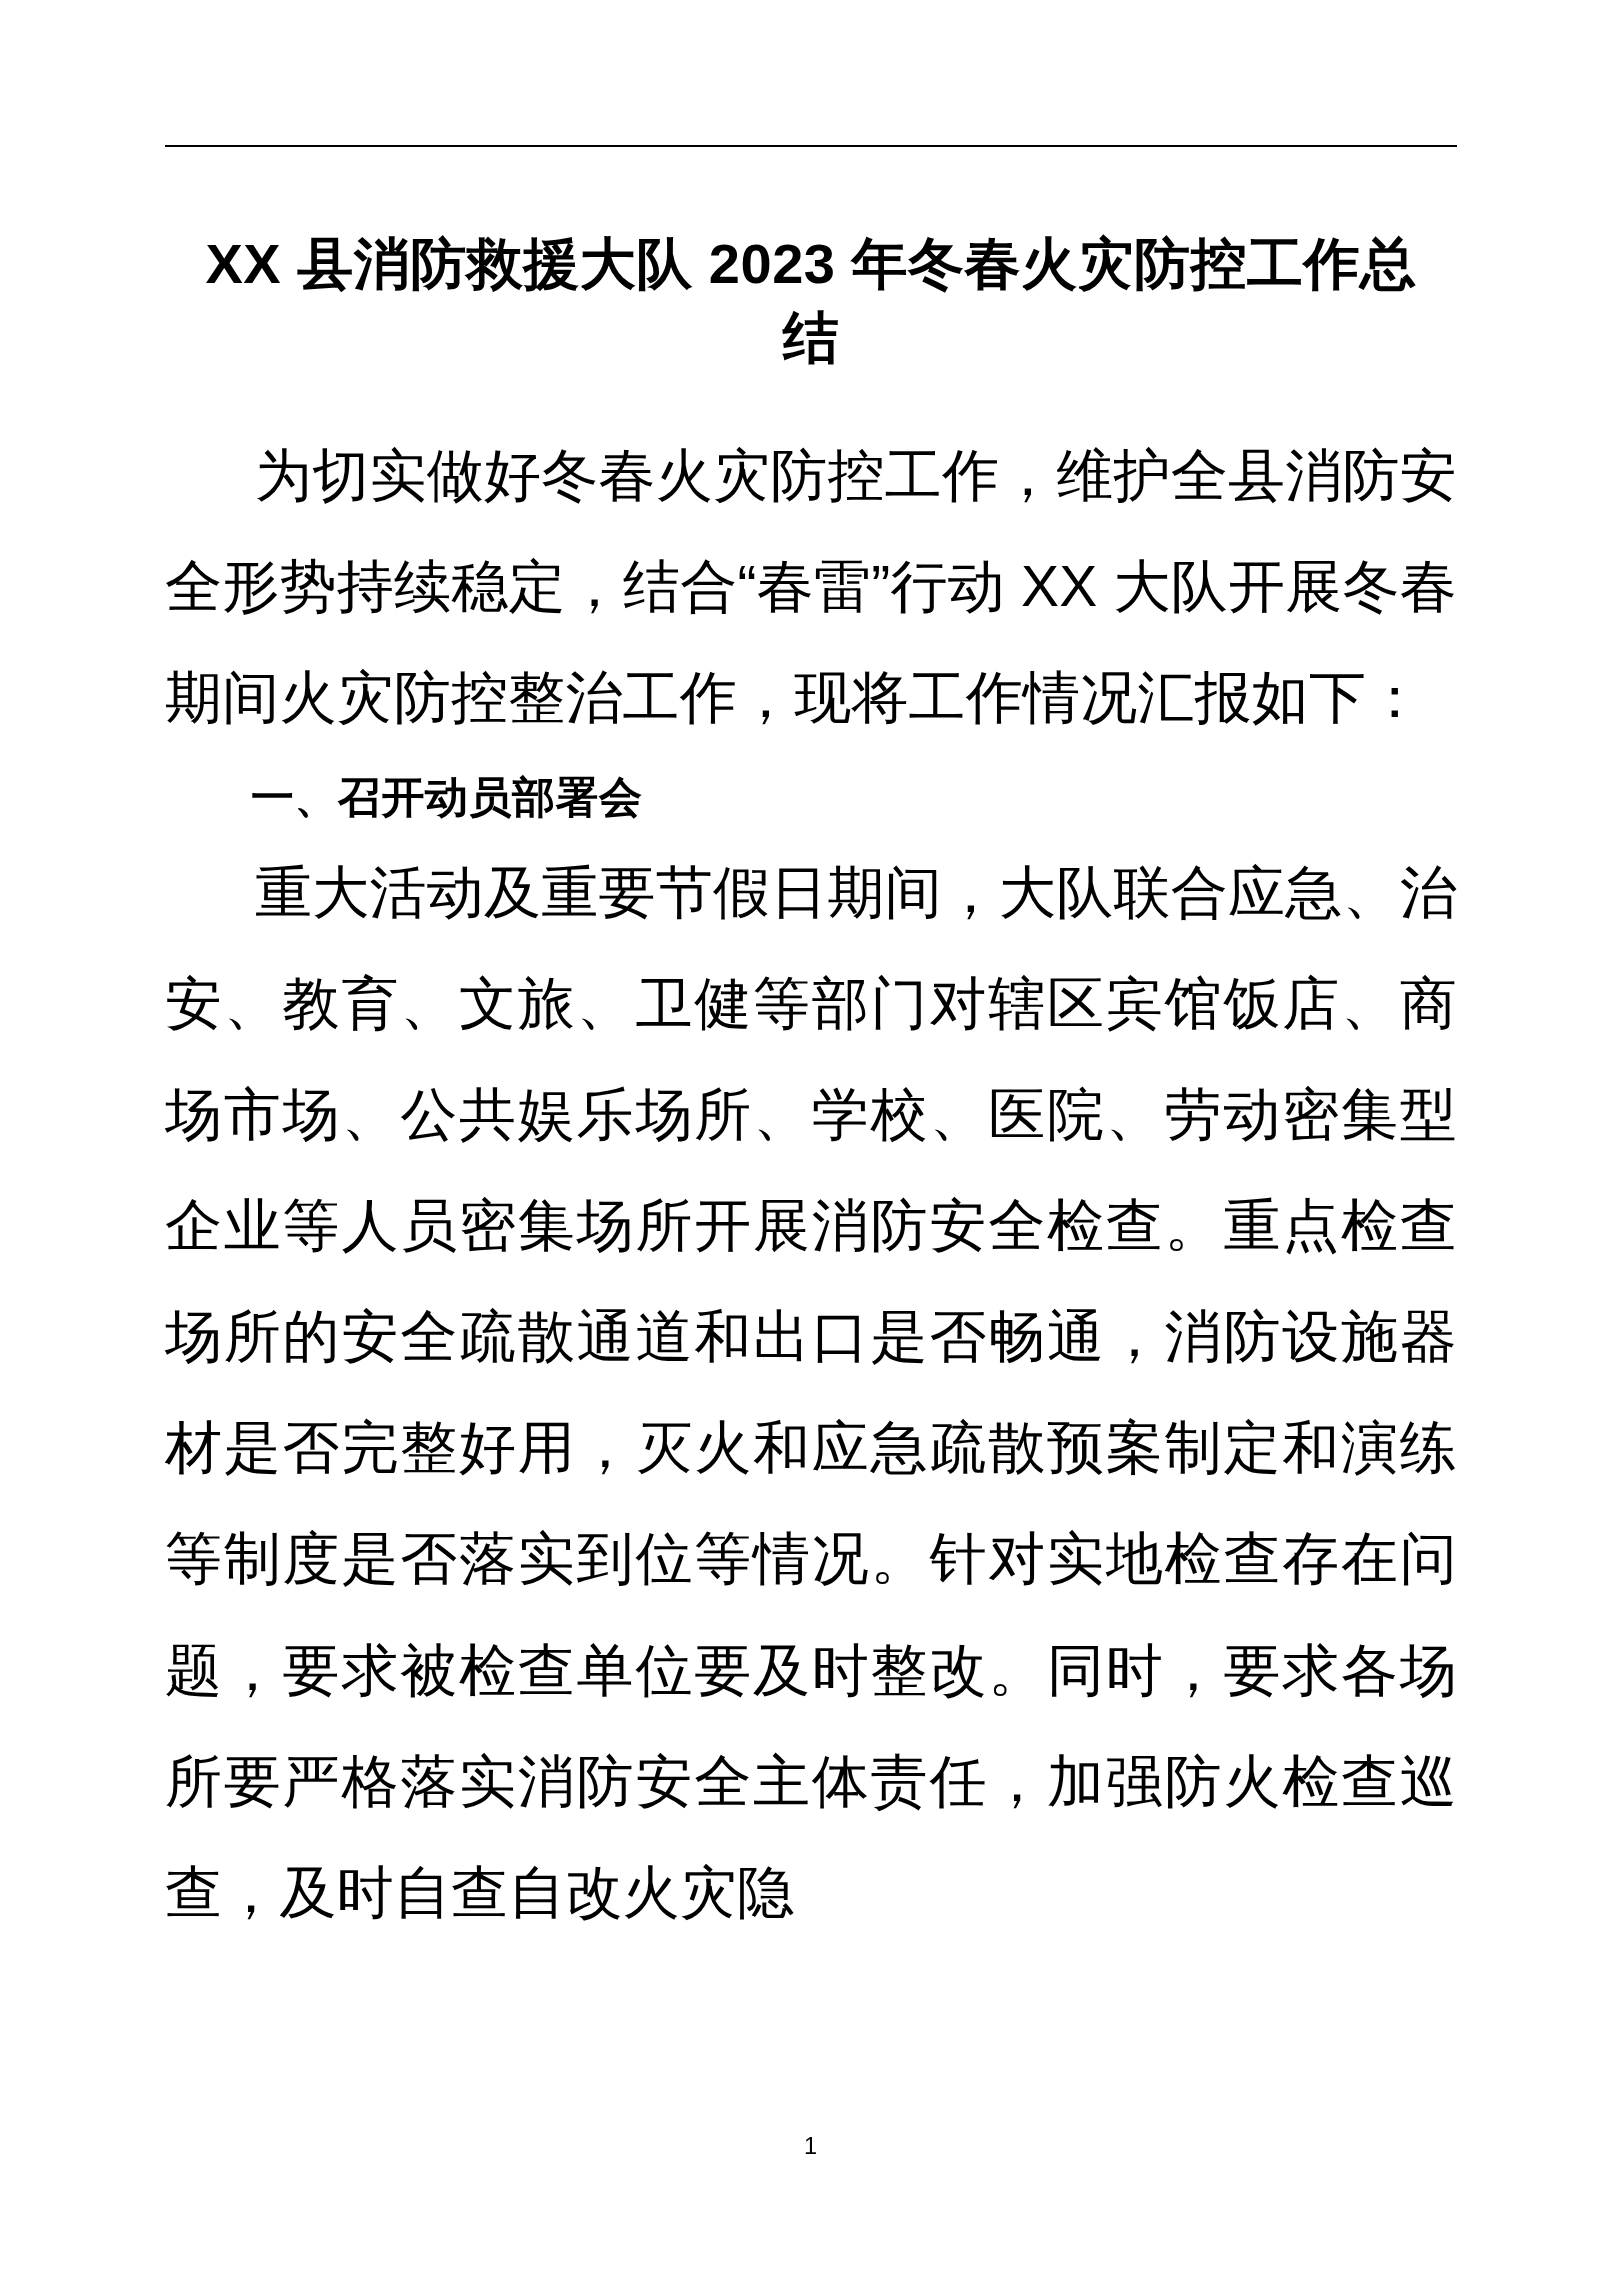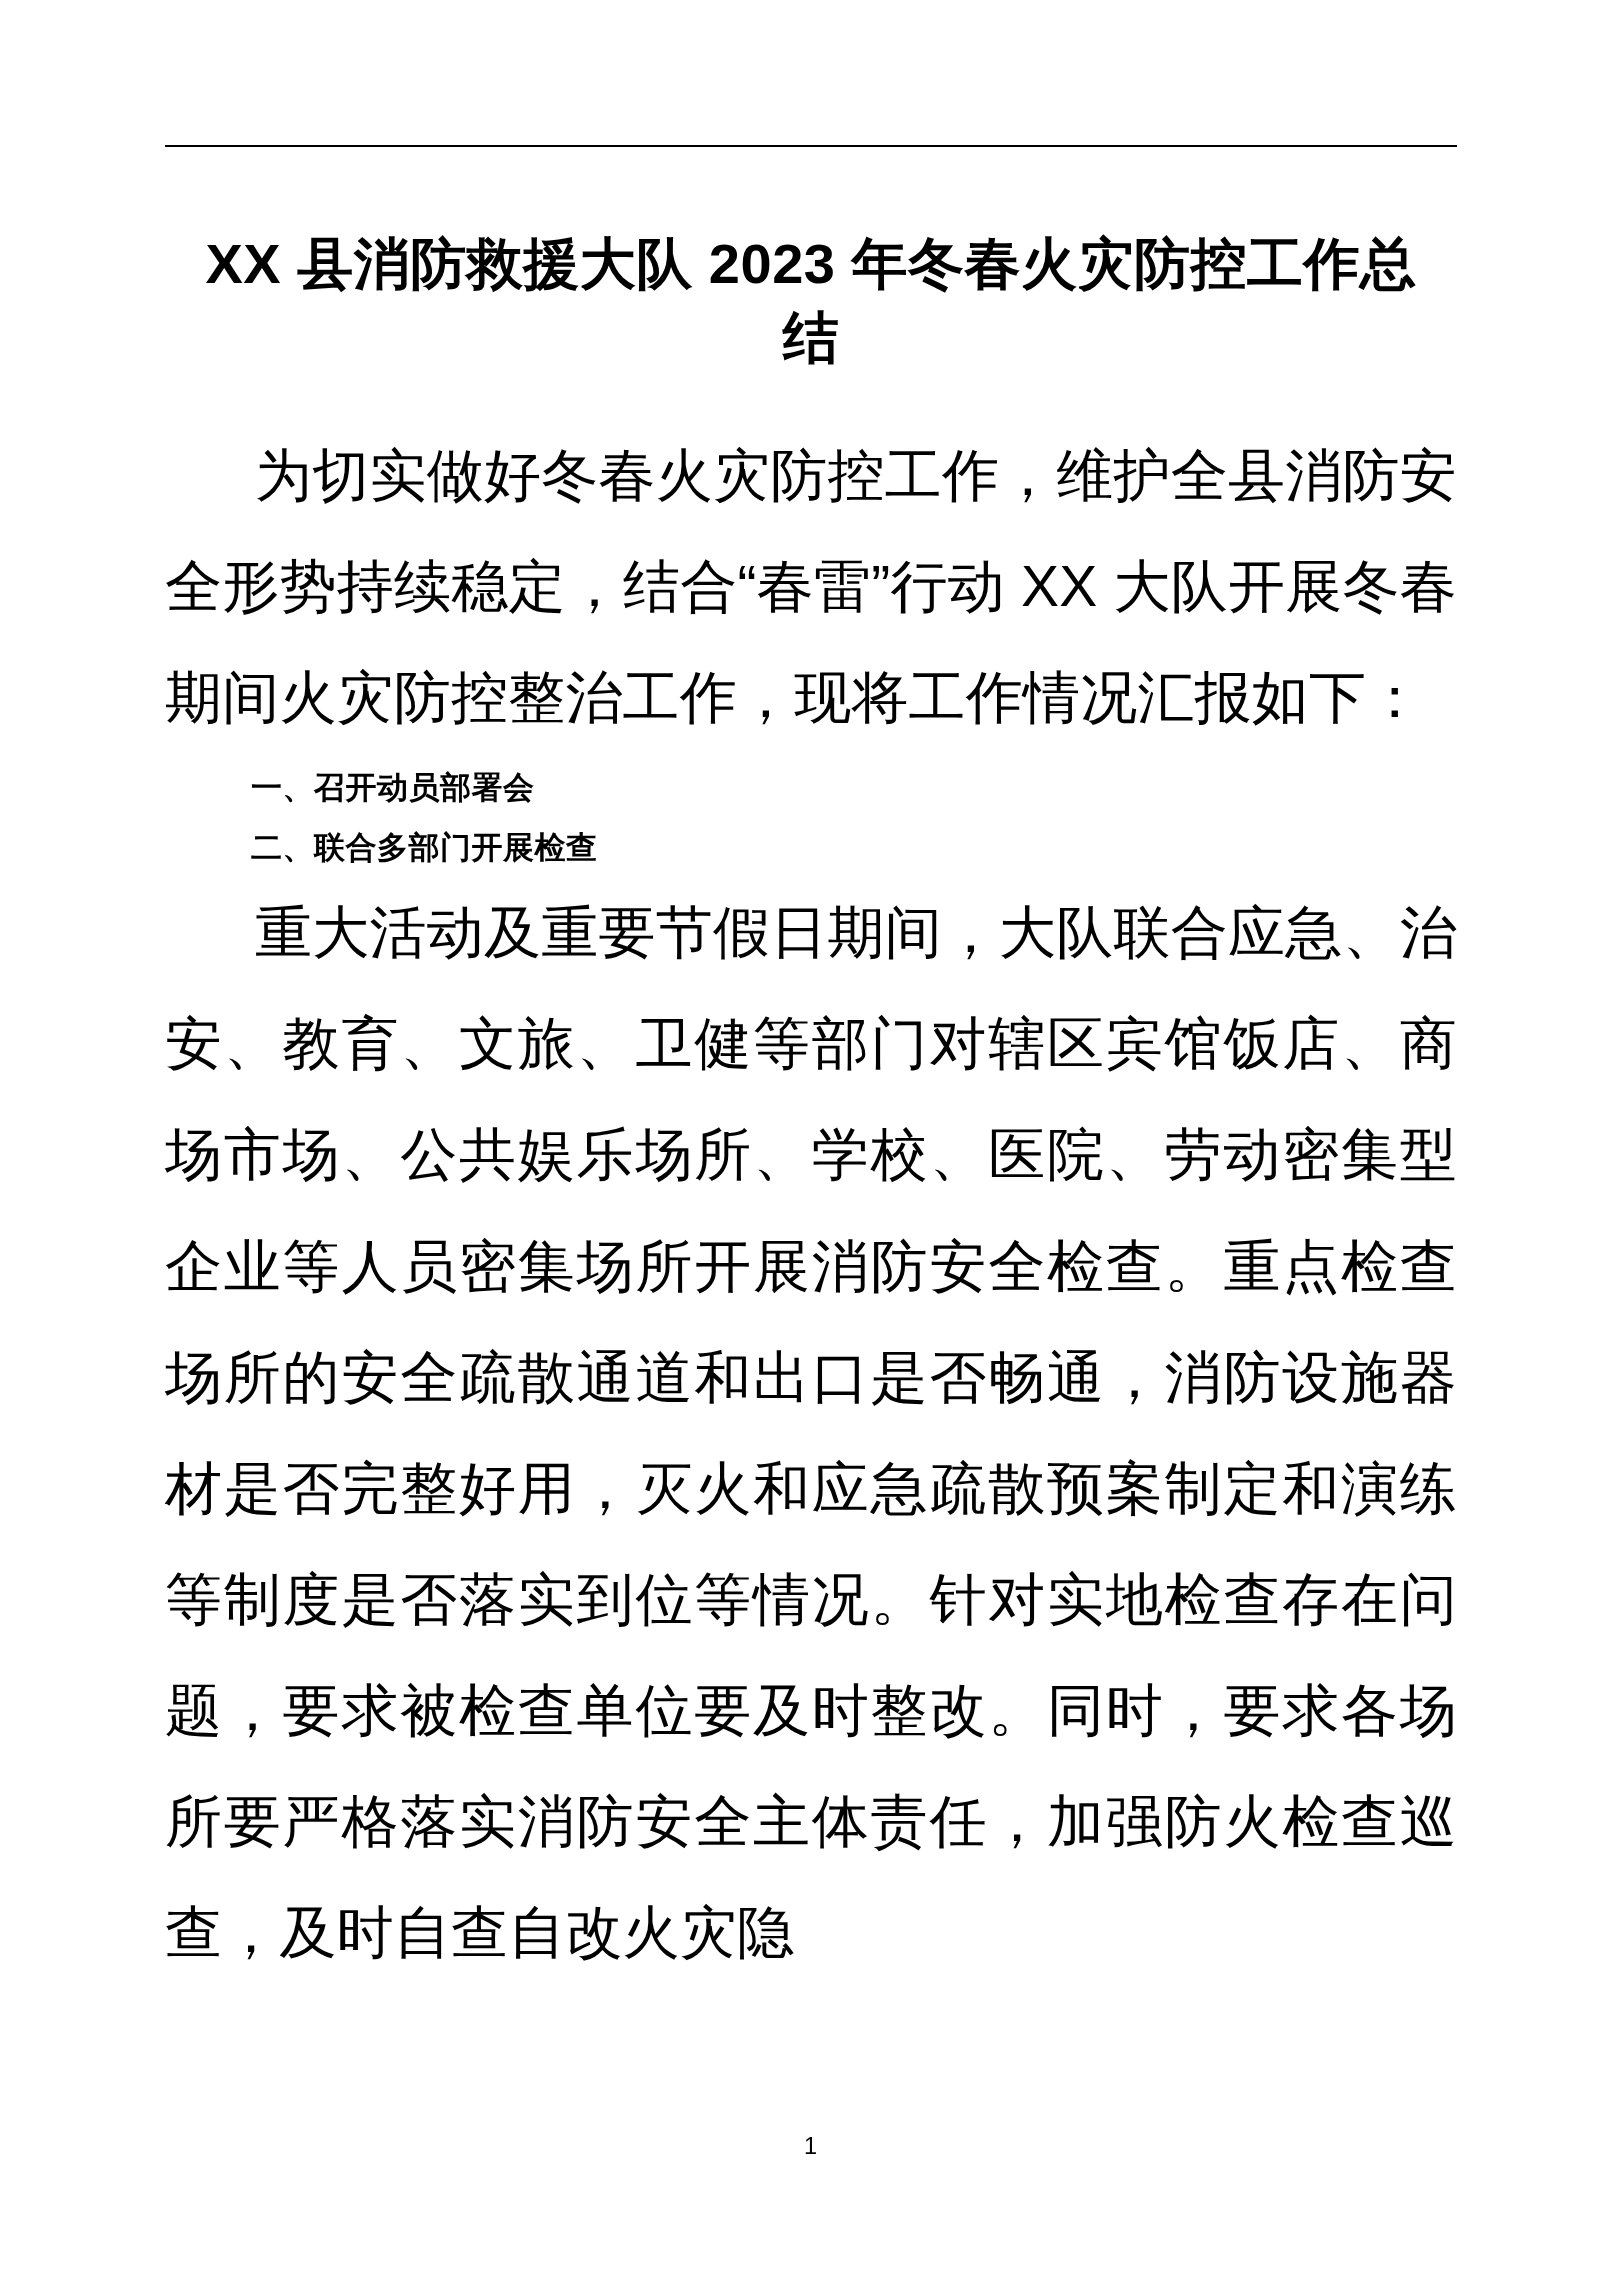--- a/index.html
+++ b/index.html
@@ -37,21 +37,21 @@
   .doc-title {
     font-size: 56px;
     font-weight: bold;
     line-height: 1.32;
     text-align: center;
     letter-spacing: 0.5px;
     margin: 0 0 45px 0;
     padding: 0 33px;
   }
   .section-heading {
-    font-size: 31px;
+    font-size: 43px;
     font-weight: bold;
     line-height: 1.62;
     margin: 9.8px 0 3.9px 0;
     text-indent: 86px;
     letter-spacing: 0.5px;
   }
   .body-para {
     font-size: 57px;
     line-height: 1.95;
     margin: 0 0 2px 0;
@@ -80,21 +80,20 @@
 
   <div class="content">
 
     <h1 class="doc-title"><span>XX 县消防救援大队 2023 年冬春火灾防控工作</span><span>总结</span></h1>
 
     <p class="body-para">为切实做好冬春火灾防控工作，维护全县消防安全形势持续稳定，结合“春雷”行动 XX 大队开展冬春期间火灾防控整治工作，现将工作情况汇报如下：</p>
 
     <h2 class="section-heading">一、召开动员部署会</h2>
 
 
-    <h2 class="section-heading">二、联合多部门开展检查</h2>
 
     <p class="body-para">重大活动及重要节假日期间，大队联合应急、治安、教育、文旅、卫健等部门对辖区宾馆饭店、商场市场、公共娱乐场所、学校、医院、劳动密集型企业等人员密集场所开展消防安全检查。重点检查场所的安全疏散通道和出口是否畅通，消防设施器材是否完整好用，灭火和应急疏散预案制定和演练等制度是否落实到位等情况。针对实地检查存在问题，要求被检查单位要及时整改。同时，要求各场所要严格落实消防安全主体责任，加强防火检查巡查，及时自查自改火灾隐</p>
 
   </div>
 
   <div class="page-number">1</div>
 
 </div>
 
 

